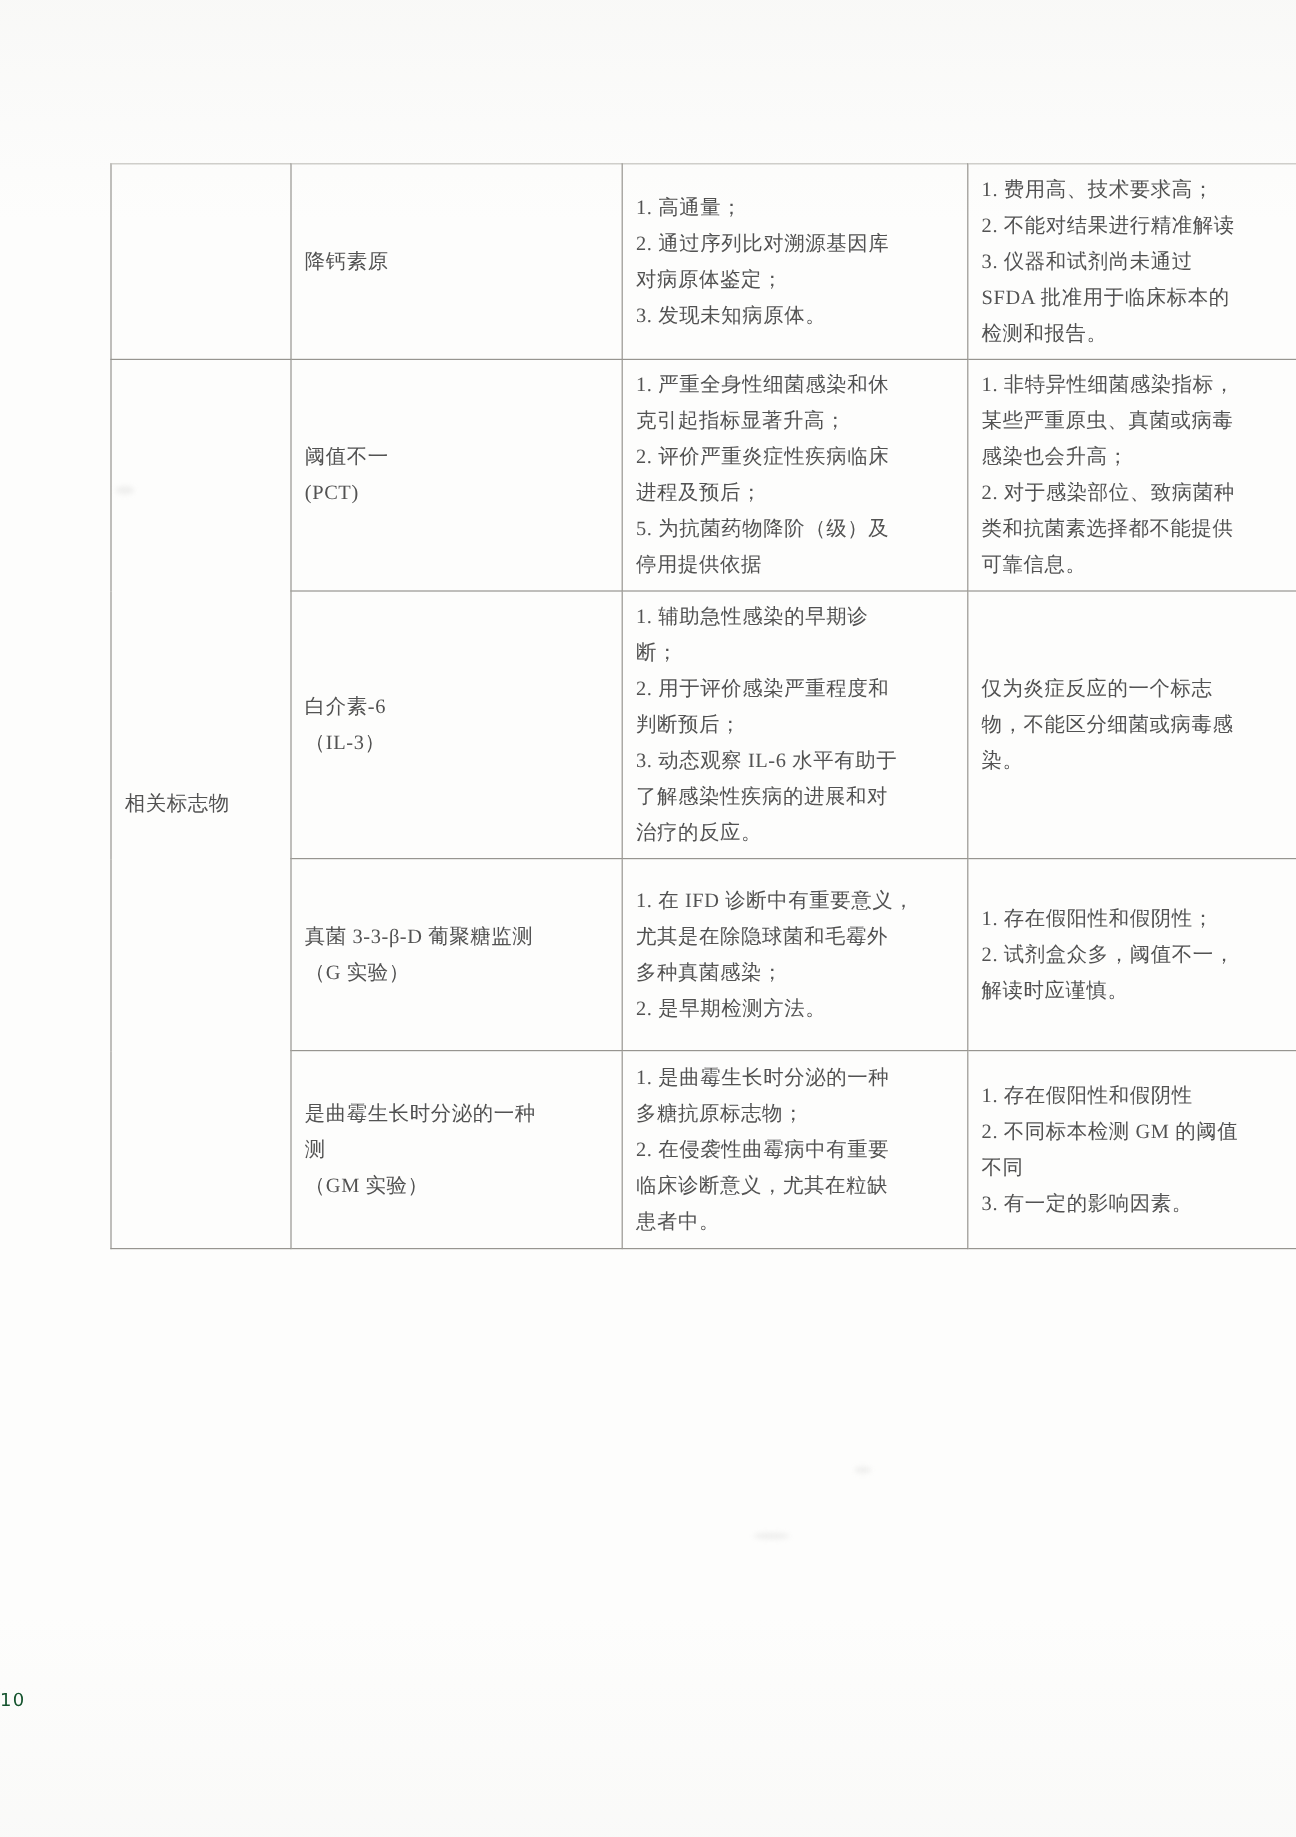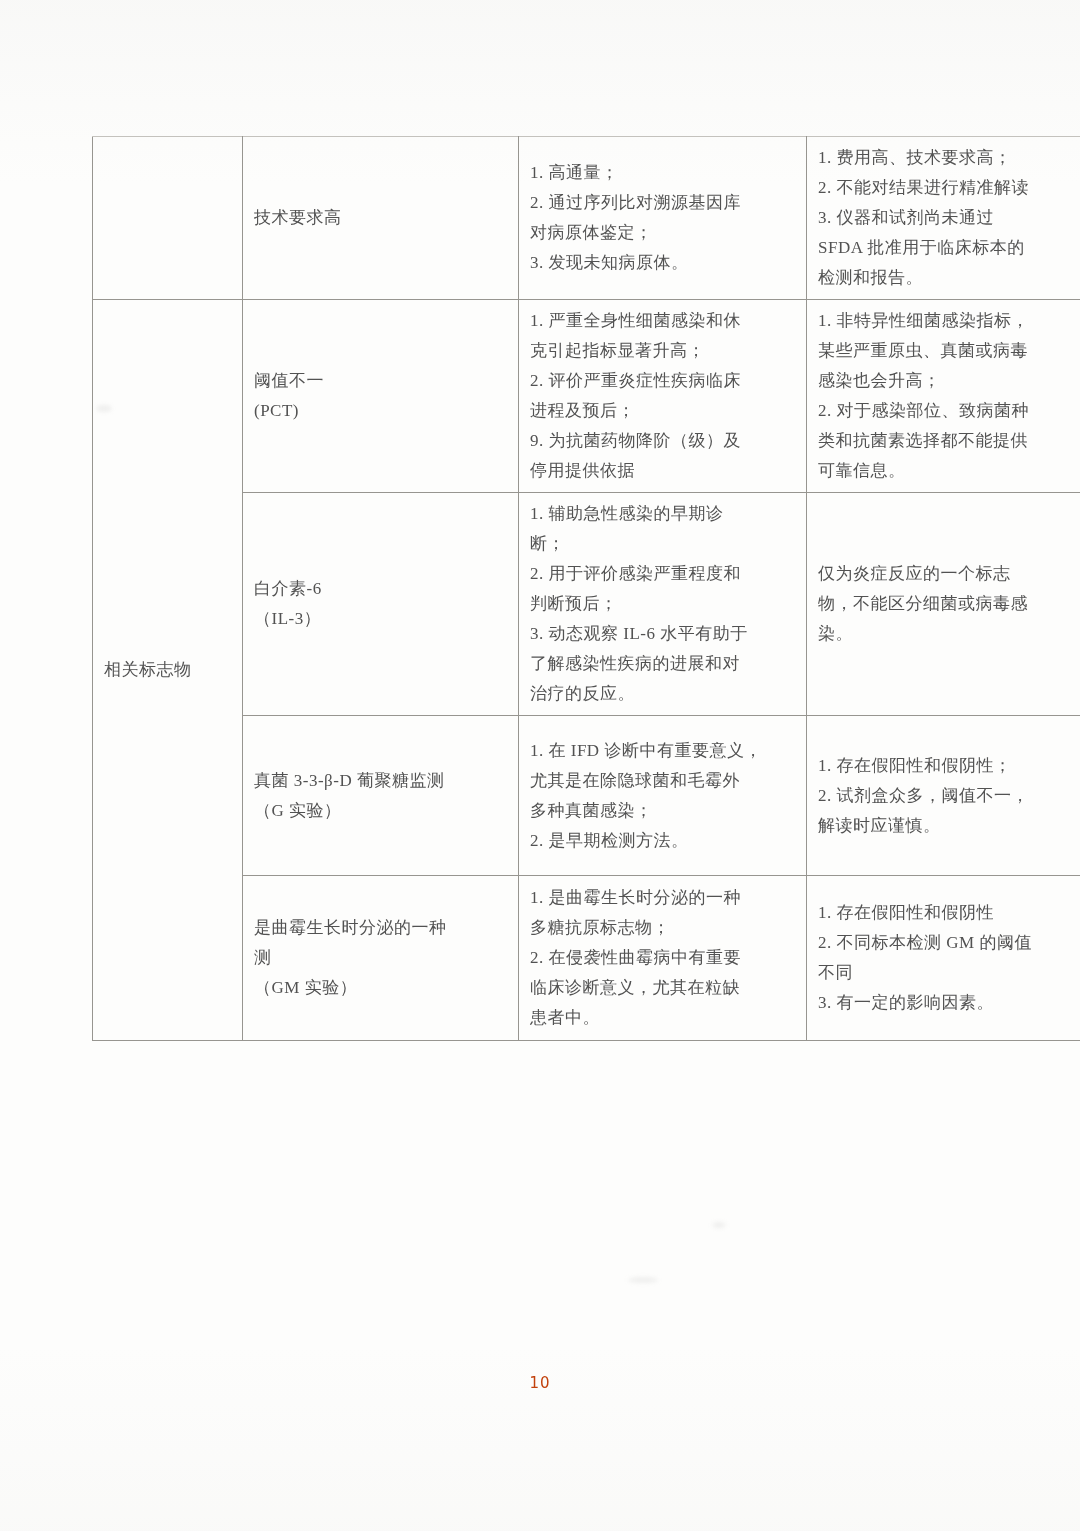--- a/index.html
+++ b/index.html
@@ -58,26 +58,26 @@
 
   .category-cell {
     font-size: 18px;
     letter-spacing: 1px;
     color: #4a4a4a;
     margin-left: 43px;
   }
   .page-number {
     position: absolute;
     left: 0;
-    top: 1374px;
+    top: 1408px;
     width: 100%;
-    text-align: center;
+    text-align: left;
     font-family: "DejaVu Sans", "Liberation Sans", sans-serif;
     font-size: 15px;
-    color: #c2410c;
+    color: #14532d;
     letter-spacing: 1px;
   }
   
   .smudge {
     position: absolute;
     background: rgba(180,180,175,0.18);
     border-radius: 50%;
     filter: blur(2px);
     pointer-events: none;
   }
@@ -87,41 +87,41 @@
 </style>
 </head>
 <body>
 
 <div class="page">
 
   <table class="doc-table">
     <tbody>
       <tr class="row-1">
         <td class="col-category"></td>
-        <td class="col-name">技术要求高</td>
+        <td class="col-name">降钙素原</td>
         <td class="col-adv">1. 高通量；
 2. 通过序列比对溯源基因库
 对病原体鉴定；
 3. 发现未知病原体。</td>
         <td class="col-lim">1. 费用高、技术要求高；
 2. 不能对结果进行精准解读
 3. 仪器和试剂尚未通过
 SFDA 批准用于临床标本的
 检测和报告。</td>
       </tr>
 
       <tr class="row-2">
         <td class="col-category category-cell" rowspan="4">相关标志物</td>
         <td class="col-name">阈值不一
 (PCT)</td>
         <td class="col-adv">1. 严重全身性细菌感染和休
 克引起指标显著升高；
 2. 评价严重炎症性疾病临床
 进程及预后；
-9. 为抗菌药物降阶（级）及
+5. 为抗菌药物降阶（级）及
 停用提供依据</td>
         <td class="col-lim">1. 非特异性细菌感染指标，
 某些严重原虫、真菌或病毒
 感染也会升高；
 2. 对于感染部位、致病菌种
 类和抗菌素选择都不能提供
 可靠信息。</td>
       </tr>
 
       <tr class="row-3">

